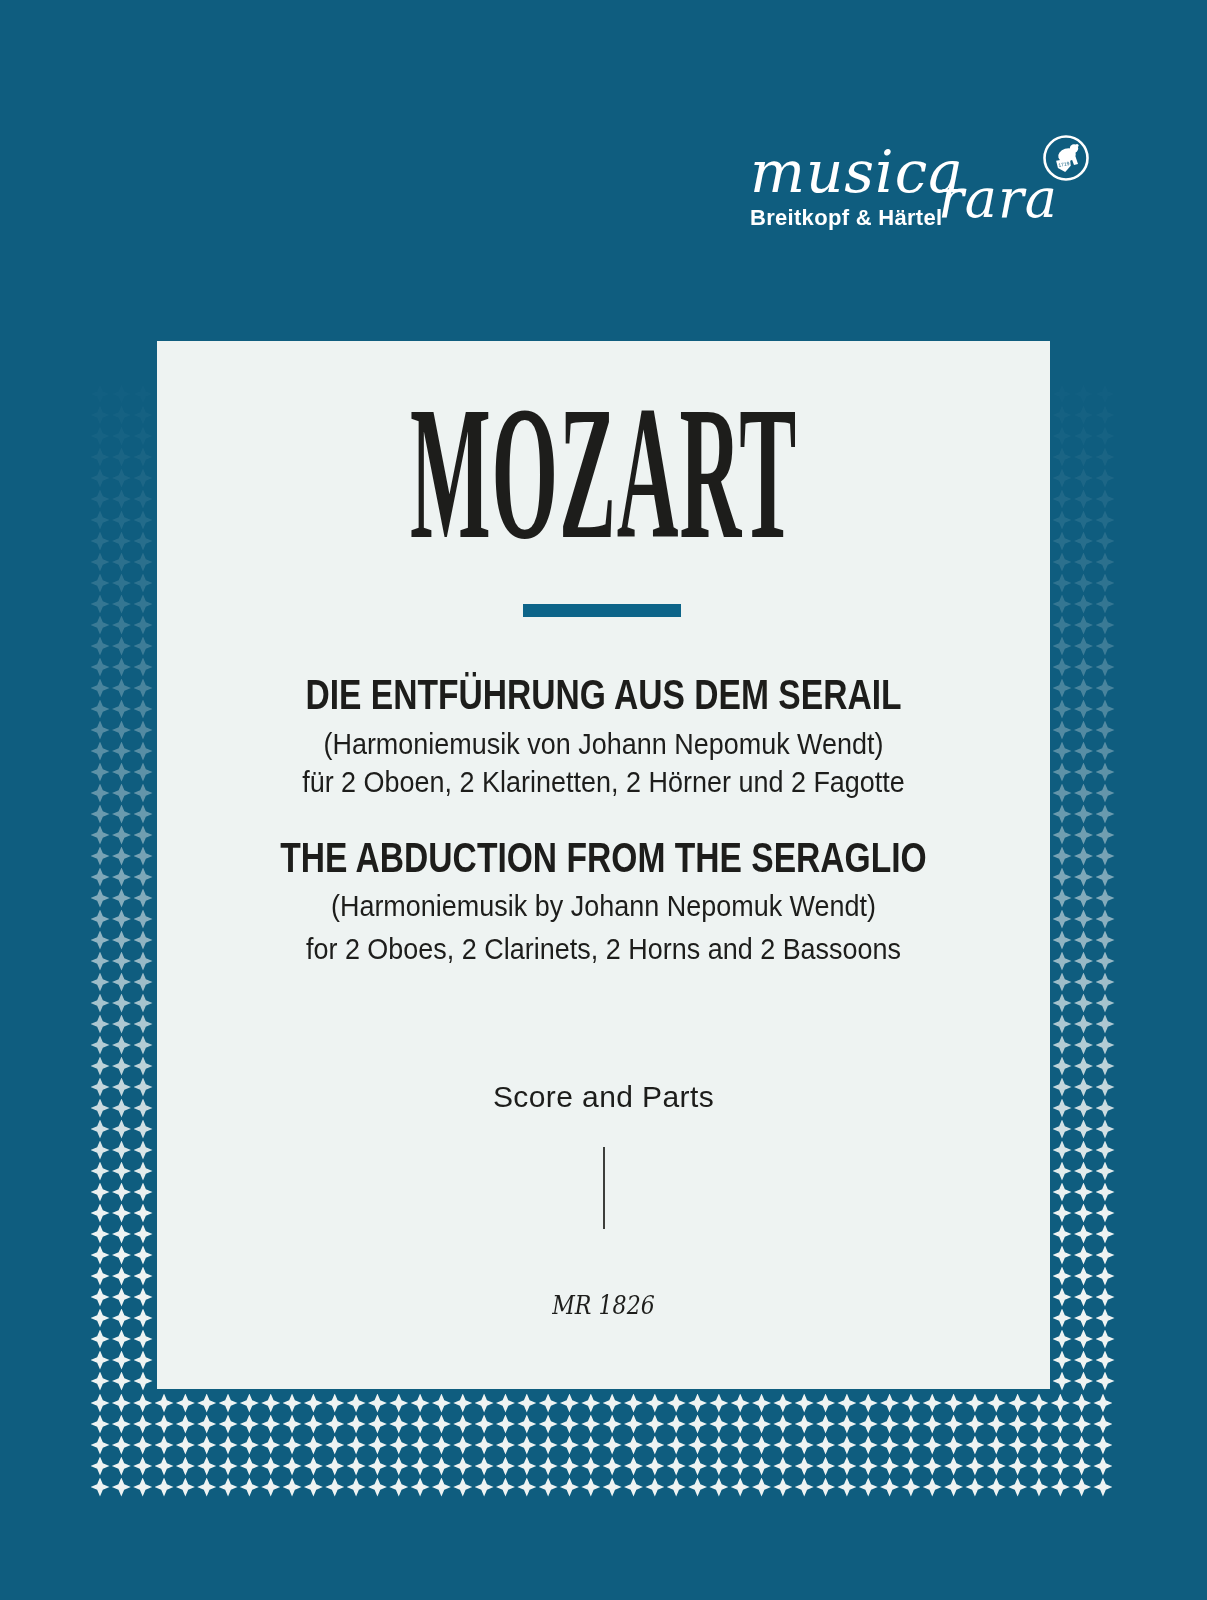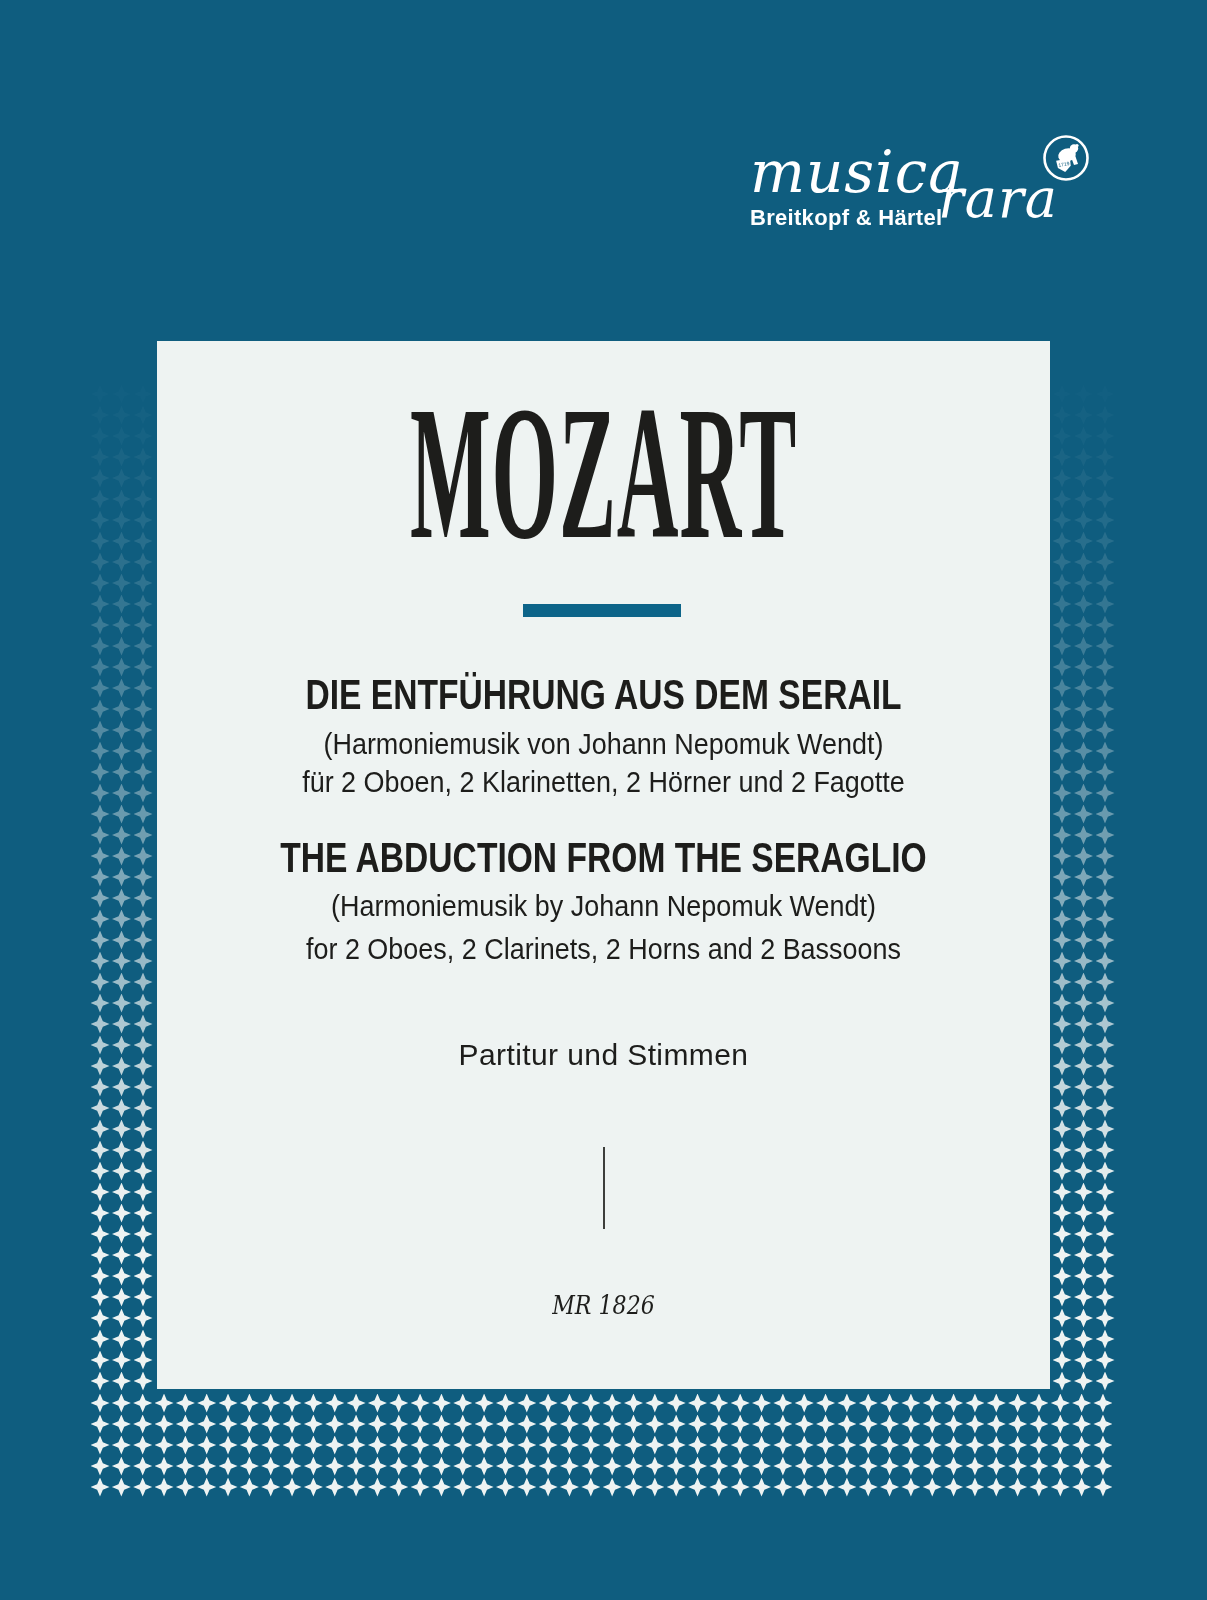--- a/index.html
+++ b/index.html
@@ -640,19 +640,19 @@
   <div class="accent-bar"></div>
 
   <div class="line t-bold de-1">DIE ENTFÜHRUNG AUS DEM SERAIL</div>
   <div class="line t-sub de-2">(Harmoniemusik von Johann Nepomuk Wendt)</div>
   <div class="line t-sub de-3">für 2 Oboen, 2 Klarinetten, 2 Hörner und 2 Fagotte</div>
 
   <div class="line t-bold en-1">THE ABDUCTION FROM THE SERAGLIO</div>
   <div class="line t-sub en-2">(Harmoniemusik by Johann Nepomuk Wendt)</div>
   <div class="line t-sub en-3">for 2 Oboes, 2 Clarinets, 2 Horns and 2 Bassoons</div>
 
-  <div class="line t-light ed-1">Partitur und Stimmen</div>
+  <div class="line t-light ed-2">Score and Parts</div>
 
   <div class="divider"></div>
 
   <div class="line mr">MR 1826</div>
 
 </div>
 
 </body></html>

